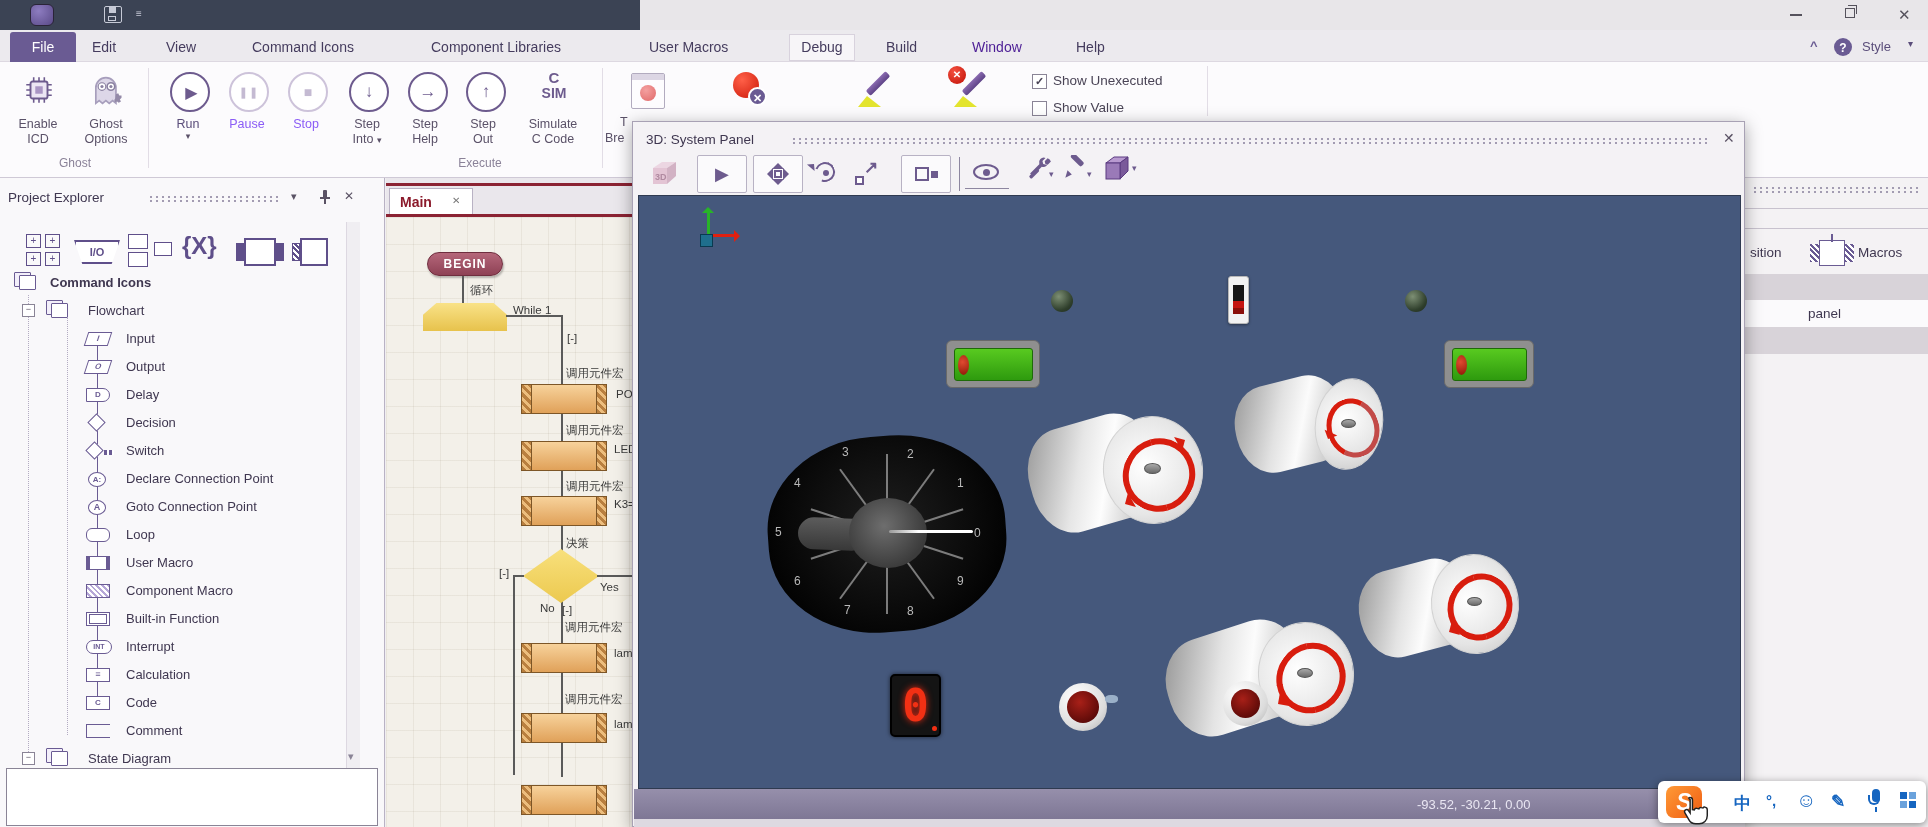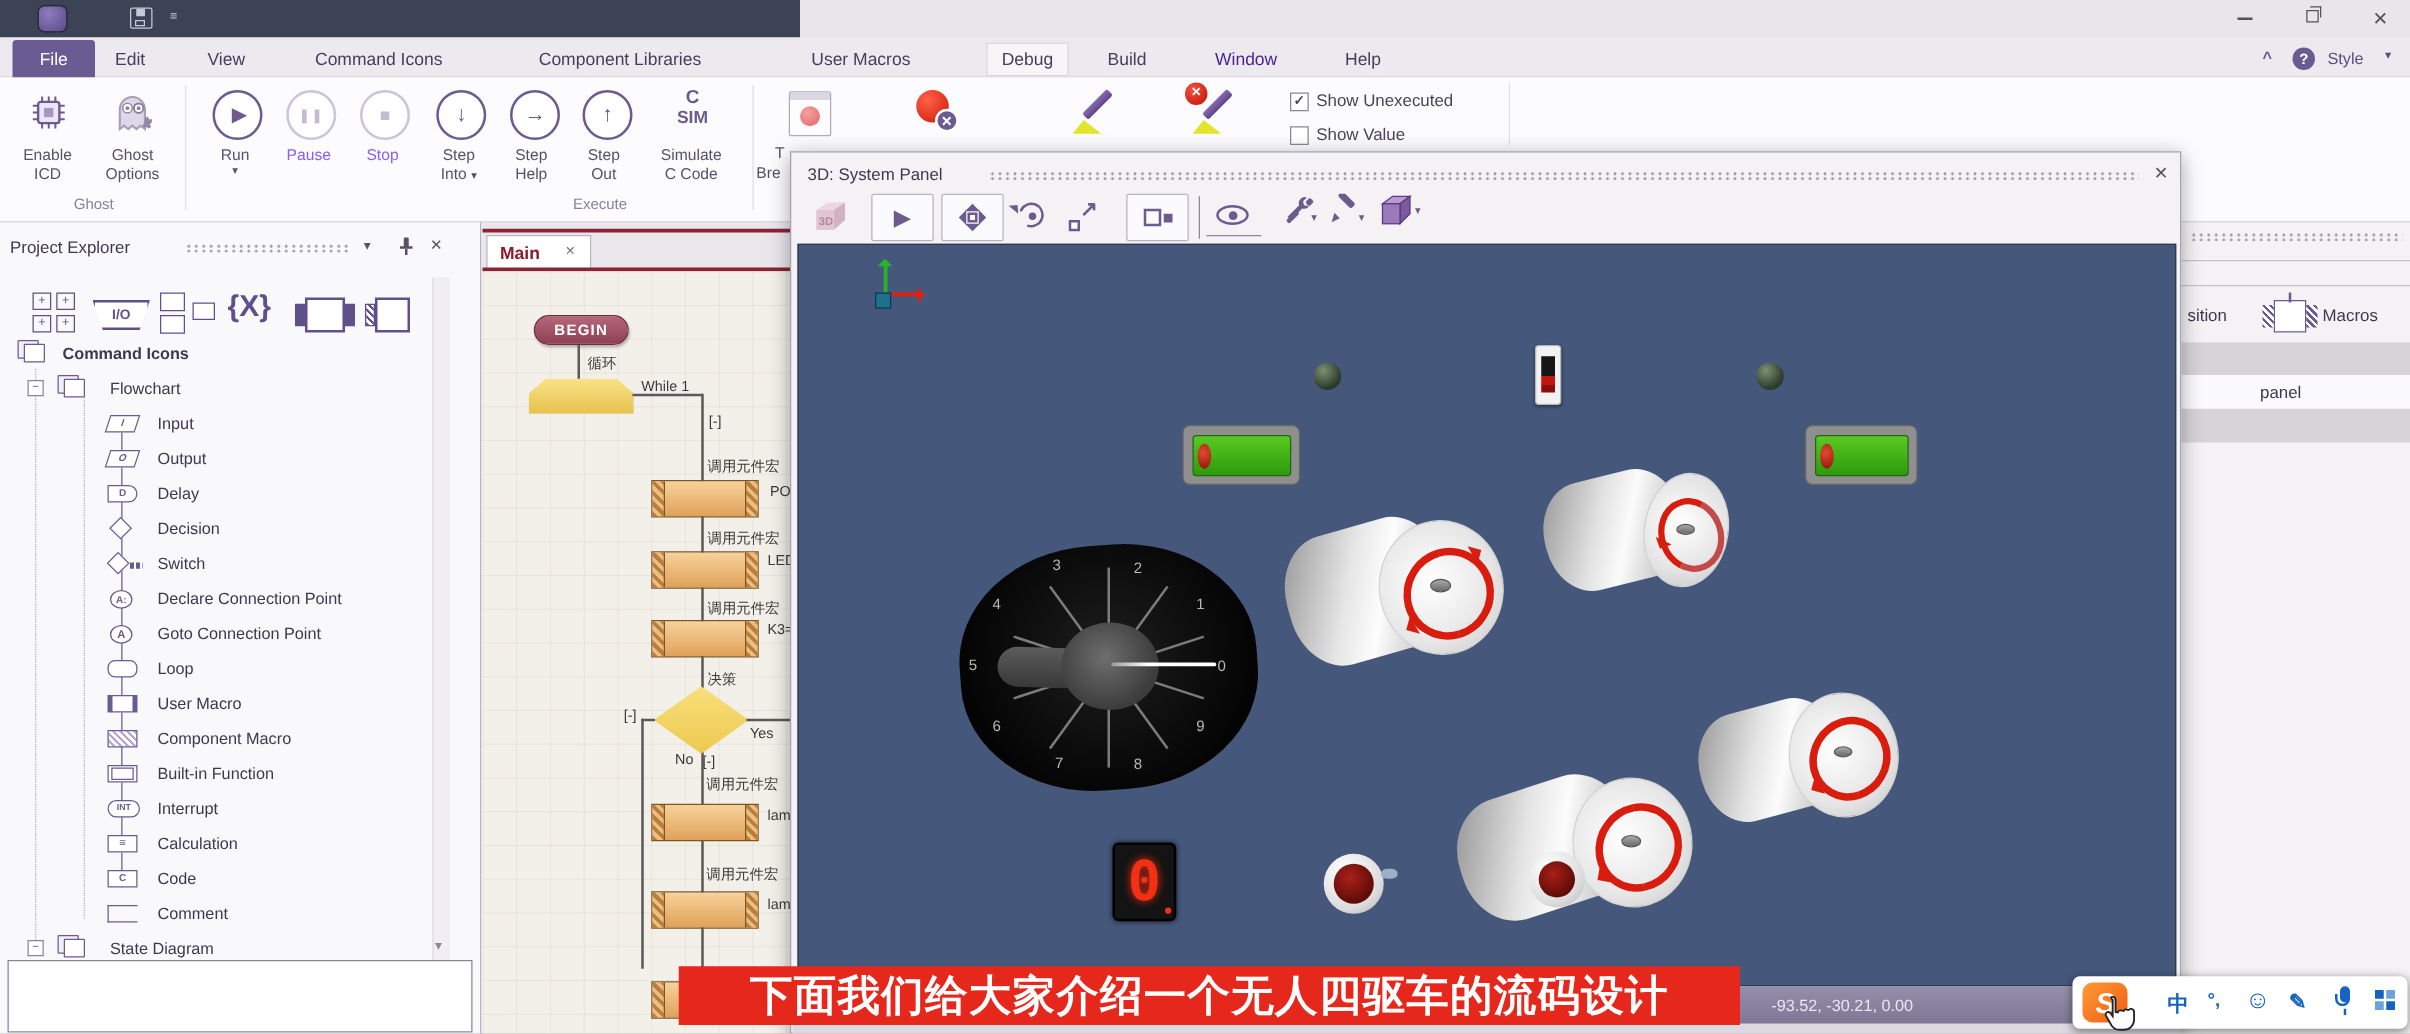--- a/index.html
+++ b/index.html
@@ -556,23 +556,20 @@
         <div class="a" style="left:8px;top:8px;width:29px;height:29px;border-radius:50%;background:radial-gradient(circle at 40% 35%,#a82018,#5c0a08 75%);"></div>
       </div>
     </div>
 
     <div class="a" style="left:1px;top:667px;width:1111px;height:30px;background:linear-gradient(#968fab,#7e7795);">
       <span class="tx" style="left:783px;top:8px;font-size:13px;color:#e9e6f2;">-93.52, -30.21, 0.00</span>
     </div>
     <div class="a" style="left:1px;top:697px;width:1111px;height:8px;background:#ddd9e1;"></div>
   </div>
 
-  <div class="a" style="left:543px;top:773px;width:849px;height:47px;background:#e6271c;z-index:100;display:flex;align-items:center;justify-content:center;">
-    <span style="color:#fff;font-size:34px;font-weight:bold;letter-spacing:1px;white-space:nowrap;">下面我们给大家介绍一个无人四驱车的流码设计</span>
-  </div>
 
   <div class="a" style="left:1658px;top:781px;width:268px;height:42px;background:#fff;border-radius:6px;box-shadow:0 2px 8px rgba(0,0,0,.45);z-index:110;">
     <div class="a" style="left:8px;top:5px;width:36px;height:32px;border-radius:8px;background:linear-gradient(135deg,#ff9a36,#ef5c12);text-align:center;">
       <span style="color:#fff;font-size:23px;font-weight:bold;font-style:italic;line-height:32px;">S</span>
     </div>
     <div class="a" style="left:22px;top:14px;width:30px;height:34px;z-index:5;">
       <svg width="30" height="34" viewBox="0 0 24 28">
         <path fill="#fff" stroke="#222" stroke-width="1.2" d="M8 2c1.1 0 1.9.8 1.9 1.9v8.1l1.5.3c.3-.9 1.2-1.5 2.1-1.3l1.7.4c.3-.7 1.1-1.2 1.9-1l1.4.3c.4-.6 1.1-.9 1.8-.7 1.1.2 1.8 1.1 1.8 2.2v4.8c0 3.8-2.9 6.7-6.7 6.7h-2.8c-2.4 0-4.6-1.3-5.7-3.4l-3.3-5.7c-.6-1 0-2.2 1-2.5.8-.2 1.6.1 2 .8l1.4 1.9V3.9C6.1 2.8 6.9 2 8 2z"></path>
       </svg>
     </div>

